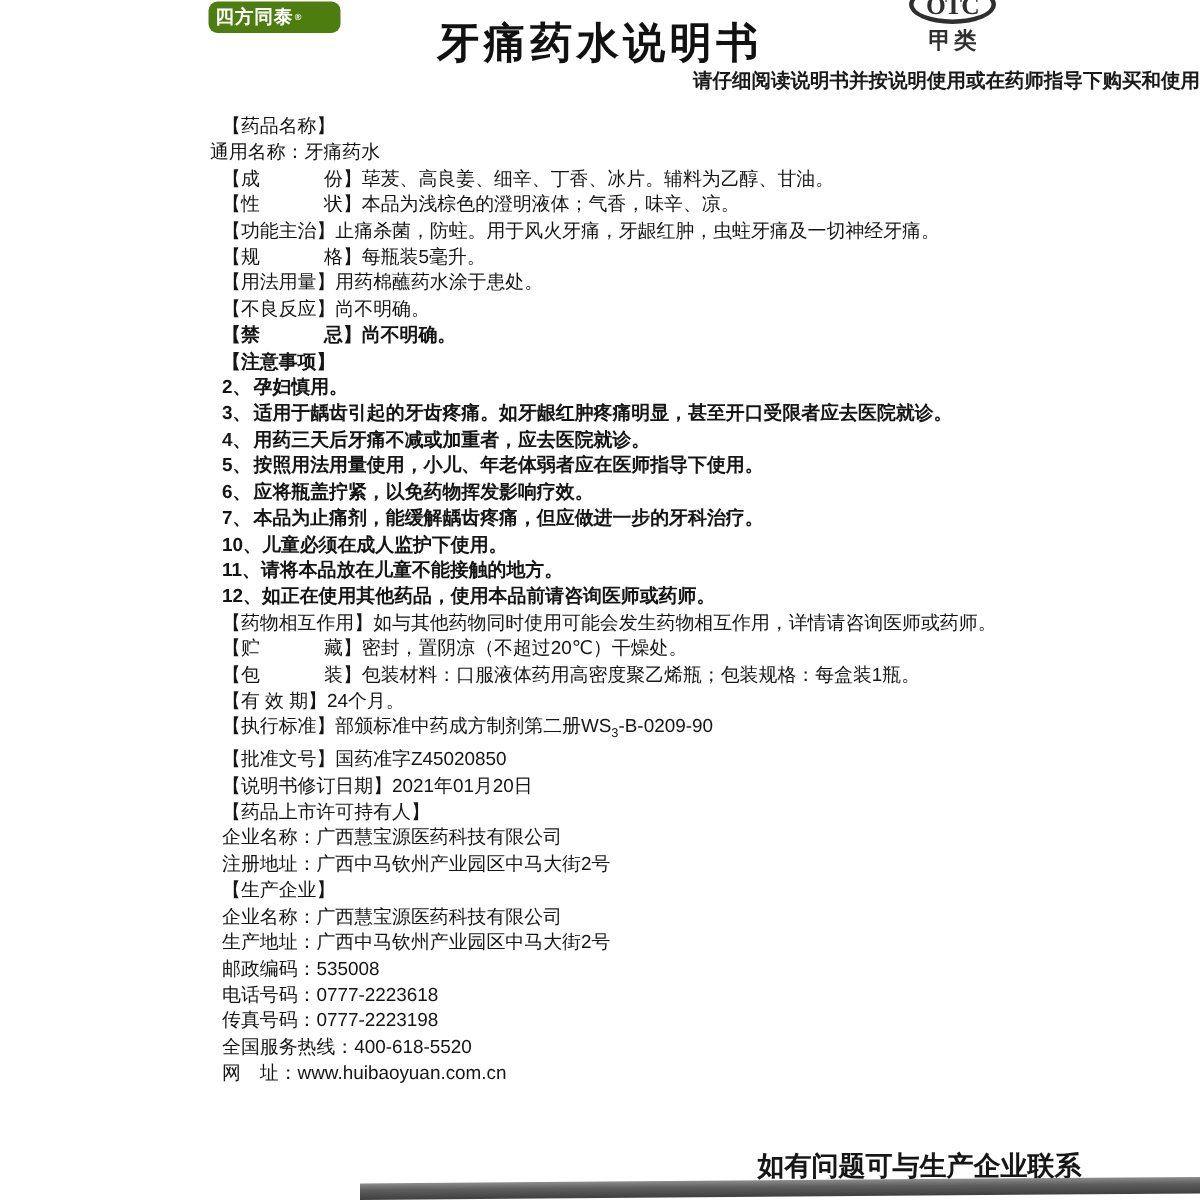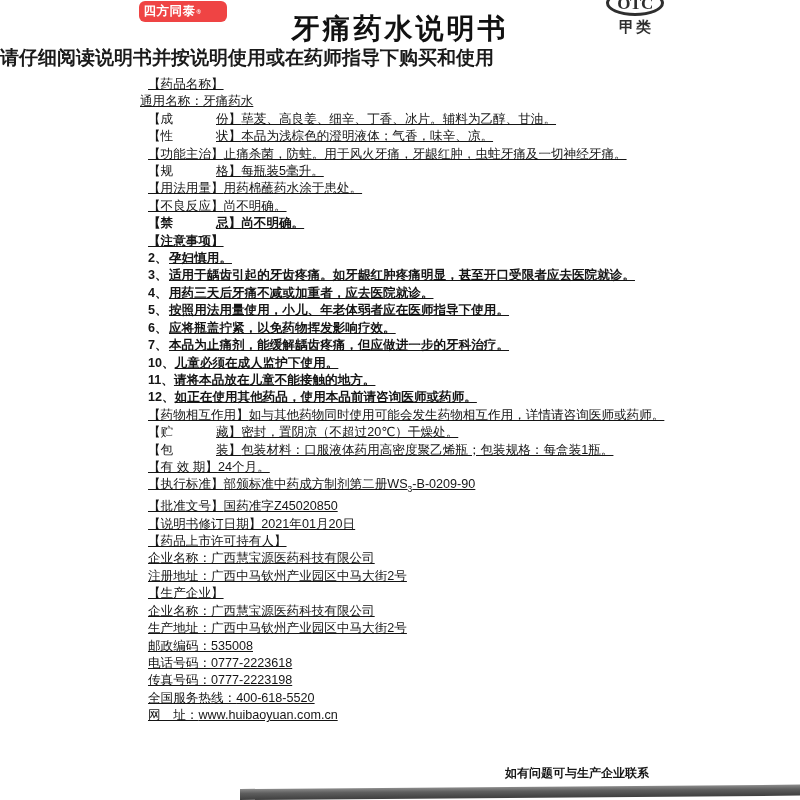--- a/index.html
+++ b/index.html
@@ -19,21 +19,21 @@
     color: #1a1a1a;
   }
 
   
   .brand-badge {
     position: absolute;
     left: 139px;
     top: 1px;
     width: 88px;
     height: 21px;
-    background: #ef4444;
+    background: #4d7c0f;
     border-radius: 6px;
     color: #ffffff;
     font-size: 12.5px;
     font-weight: bold;
     letter-spacing: 0.5px;
     display: flex;
     align-items: center;
     justify-content: center;
     box-sizing: border-box;
     padding-right: 21px;
@@ -82,37 +82,36 @@
     font-size: 28px;
     font-weight: bold;
     letter-spacing: 3px;
     color: #111;
   }
   .doc-subtitle {
     position: absolute;
     left: 0;
     top: 45px;
     width: 800px;
-    text-align: left;
-    font-size: 19px;
+    text-align: right;
+    font-size: 13px;
     font-weight: bold;
     letter-spacing: 0px;
     color: #1a1a1a;
   }
 
   
   .content {
     position: absolute;
     left: 140px;
     top: 76px;
     width: 560px;
     font-size: 12.6px;
     line-height: 17.4px;
     color: #151515;
-    text-decoration: underline;
   }
   .line {
     white-space: nowrap;
     margin: 0;
     padding: 0;
   }
   .line.indent {
     padding-left: 8px;
   }
   .line.bold { font-weight: bold; }
@@ -134,21 +133,21 @@
 
   .sub3 {
     font-size: 8.5px;
     vertical-align: sub;
   }
 
   .footnote {
     position: absolute;
     left: 505px;
     top: 765px;
-    font-size: 12px;
+    font-size: 18px;
     font-weight: bold;
     color: #161616;
     white-space: nowrap;
   }
 
   .bottom-band {
     position: absolute;
     left: 240px;
     top: 789px;
     width: 560px;

